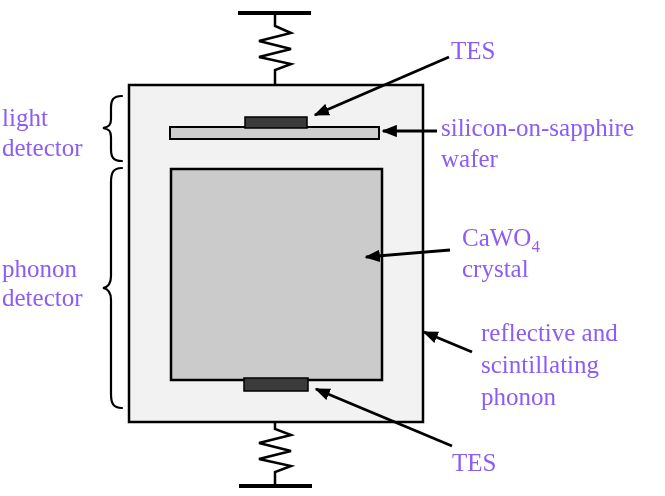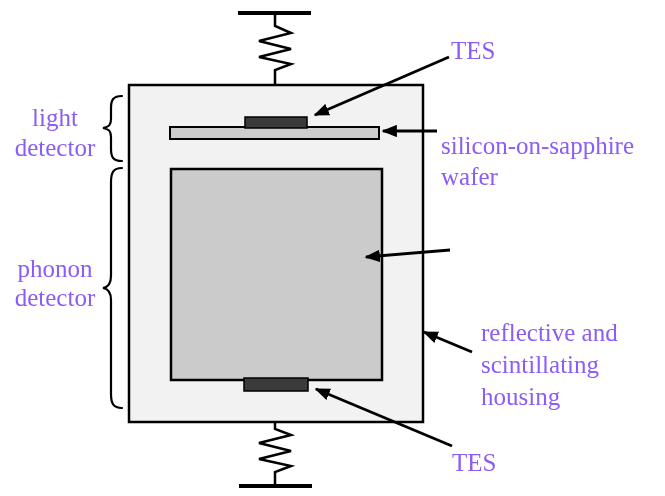--- a/index.html
+++ b/index.html
@@ -11,21 +11,21 @@
     overflow:hidden;
   }
   .canvas svg{position:absolute;left:0;top:0;}
   .label{
     position:absolute;
     font-size:25px;
     color:#8b5cf6;
     white-space:pre-line;
     line-height:30px;
   }
-  .label.center{text-align:center;}
+  .label.center{text-align:left;}
   .label sub{font-size:17px;line-height:0;}
   .lh29{line-height:29px;}
   .lh31{line-height:31px;}
   .lh32{line-height:32px;}
 </style>
 </head>
 <body>
 
 <div class="canvas">
 
@@ -62,23 +62,24 @@
   </svg>
 
   <div class="label center" style="left:2px;top:103px;width:106px;">light
 detector</div>
 
   <div class="label center lh29" style="left:2px;top:254px;width:106px;">phonon
 detector</div>
 
   <div class="label" style="left:451px;top:36px;">TES</div>
 
-  <div class="label lh31" style="left:441px;top:130px;">silicon-on-sapphire
+  <div class="label lh31" style="left:441px;top:112px;">silicon-on-sapphire
 wafer</div>
 
+  <div class="label lh31" style="left:462px;top:222px;"><span><span>CaWO</span><sub>4</sub></span><br><span>crystal</span></div>
 
   <div class="label lh32" style="left:481px;top:317px;">reflective and
 scintillating
-housing</div>
+phonon</div>
 
   <div class="label" style="left:452px;top:448px;">TES</div>
 
 </div>
 
 </body></html>

